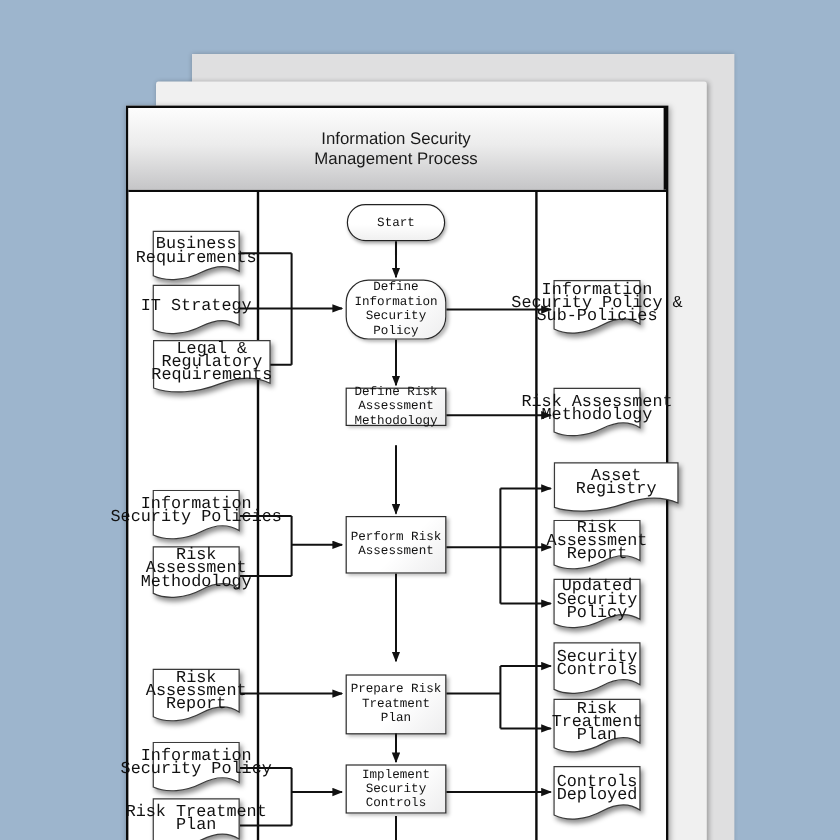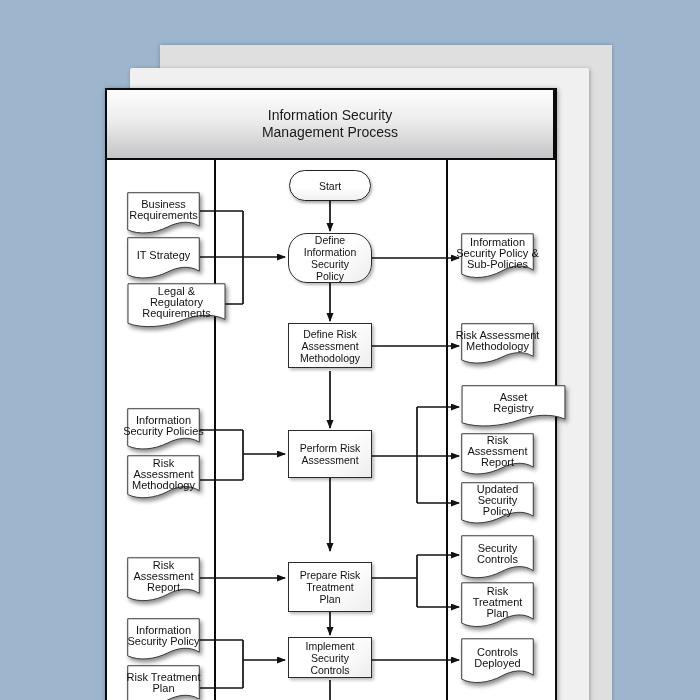--- a/index.html
+++ b/index.html
@@ -26,38 +26,38 @@
   .hdr-cell.c2{flex:1;border-right:2px solid #0a0a0a;}
   .hdr-cell.c3{width:107px;}
   
   .vline{position:absolute;width:2px;top:72px;bottom:0;background:#0a0a0a;}
   .vline.v1{left:109px;}
   .vline.v2{left:341px;}
   
   .wires{position:absolute;left:0;top:0;width:452px;height:616px;}
   
   .node-label{white-space:pre;text-align:center;color:#111;
-    font-family:Liberation Sans, sans-serif;}
+    font-family:Liberation Mono, monospace;}
   .start{position:absolute;left:184px;top:82px;width:82px;height:31px;
     border:1.5px solid #222;border-radius:16px;
     background:linear-gradient(to bottom,#ffffff 55%,#f0f0f0 100%);
     box-shadow:1px 2px 3px rgba(0,0,0,0.35);
     display:flex;align-items:center;justify-content:center;
     font-size:10.5px;box-sizing:border-box;}
   .proc{position:absolute;left:183px;width:84px;
     border:1px solid #2b2b2b;background:linear-gradient(135deg,#ffffff 55%,#ededee 100%);
     box-shadow:2px 2px 3px rgba(0,0,0,0.28);
     display:flex;align-items:center;justify-content:center;
     font-size:10.5px;line-height:12px;box-sizing:border-box;}
   .doc{position:absolute;width:73px;}
   .doc svg{position:absolute;left:0;top:0;width:100%;height:100%;
     filter:drop-shadow(2px 3px 2px rgba(0,0,0,0.45));overflow:visible;}
   .doc .doc-label{position:absolute;left:1px;right:1px;top:1px;bottom:11px;
     display:flex;align-items:center;justify-content:center;
-    font-size:11px;line-height:11px;}
+    font-size:14px;line-height:11px;}
   .in{left:22px;}
   .out{left:356px;}
 </style>
 </head>
 <body>
 
 <div class="page page-back"></div>
 <div class="page page-mid"></div>
 
 <div class="page sheet">
@@ -111,21 +111,21 @@
       <path d="M267,572 H354" marker-end="url(#ah)"></path>
     </g>
   </svg>
 
   <div class="start node-label">Start</div>
 
   <div class="proc node-label" style="top:145px;height:50px;border-radius:19px;">Define
 Information
 Security
 Policy</div>
-  <div class="proc node-label" style="top:235px;height:45px;text-align:center;">Define Risk
+  <div class="proc node-label" style="top:235px;height:32px;text-align:center;">Define Risk
 Assessment
 Methodology</div>
   <div class="proc node-label" style="top:342px;height:48px;">Perform Risk
 Assessment</div>
   <div class="proc node-label" style="top:474px;height:50px;">Prepare Risk
 Treatment
 Plan</div>
   <div class="proc node-label" style="top:549px;height:41px;">Implement
 Security
 Controls</div>

